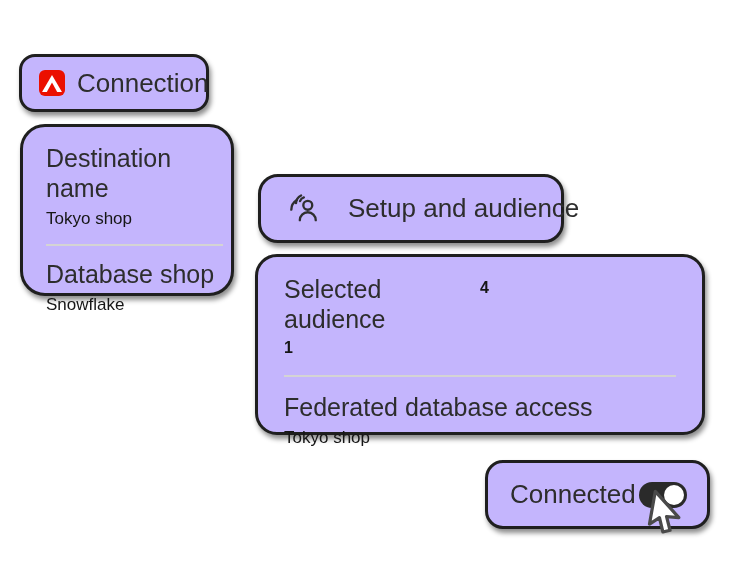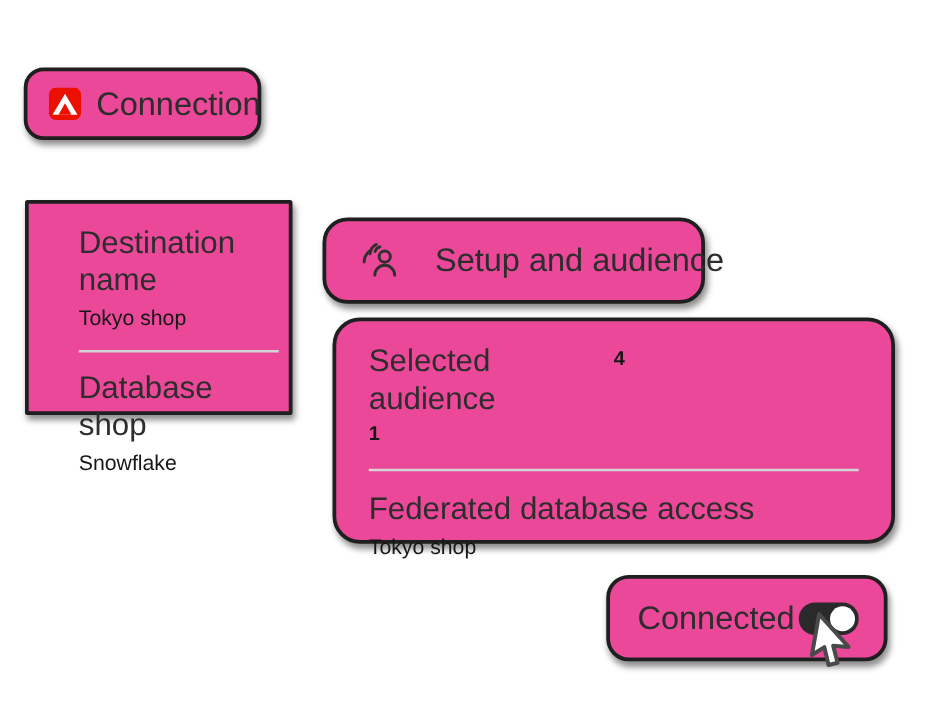--- a/index.html
+++ b/index.html
@@ -1,55 +1,54 @@
 <!DOCTYPE html>
 <html><head>
 <meta charset="utf-8">
 <style>
   * { margin: 0; padding: 0; box-sizing: border-box; }
   html, body { width: 750px; height: 563px; background: #ffffff; overflow: hidden; }
   body { font-family: "Liberation Sans", "DejaVu Sans", sans-serif; color: #2d2d2d; position: relative; }
 
   .card {
     position: absolute;
-    background: #ec4899;
+    background: #c4b5fd;
     border: 3px solid #1f1f1f;
     box-shadow: 2px 4px 5px rgba(0,0,0,0.45);
   }
 
   
   .connection-card {
     left: 19px; top: 54px; width: 190px; height: 58px;
     border-radius: 16px;
     display: flex; align-items: center; gap: 12px; padding-left: 17px;
   }
   .connection-card .label { font-size: 26px; color: #2d2d2d; white-space: nowrap; }
 
   
   .destination-card {
     left: 20px; top: 124px; width: 214px; height: 172px;
-    border-radius: 2px;
-    padding: 16px 8px 0 40px;
-    margin-top: 36px;
+    border-radius: 25px;
+    padding: 16px 8px 0 23px;
   }
   .field-label { font-size: 25px; color: #2d2d2d; line-height: 1.2; }
   .field-value { font-size: 17px; font-weight: normal; color: #161616; margin-top: 6px; }
   .destination-card .divider { height: 2px; background: #d4d4d4; margin: 15px 0 13px 0; }
 
   
   .setup-card {
     left: 258px; top: 174px; width: 306px; height: 69px;
     border-radius: 20px;
     display: flex; align-items: center; gap: 28px; padding-left: 25px;
   }
   .setup-card .label { font-size: 26px; color: #2d2d2d; white-space: nowrap; }
 
   
   .details-card {
-    left: 266px; top: 254px; width: 450px; height: 181px;
+    left: 255px; top: 254px; width: 450px; height: 181px;
     border-radius: 22px;
     padding: 17px 26px 0 26px;
   }
   .stats-row { display: flex; }
   .stat { width: 205px; }
   .stat-value { font-size: 16px; font-weight: bold; color: #161616; margin-top: 5px; }
   .details-card .divider { height: 2px; background: #d4d4d4; margin: 18px 0 15px 0; }
 
   
   .connected-card {

